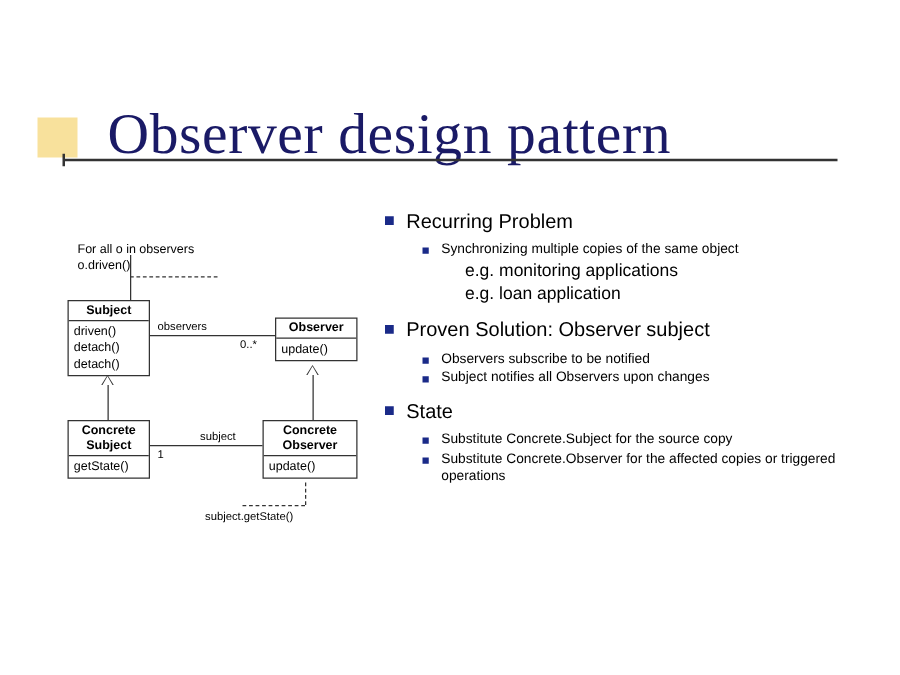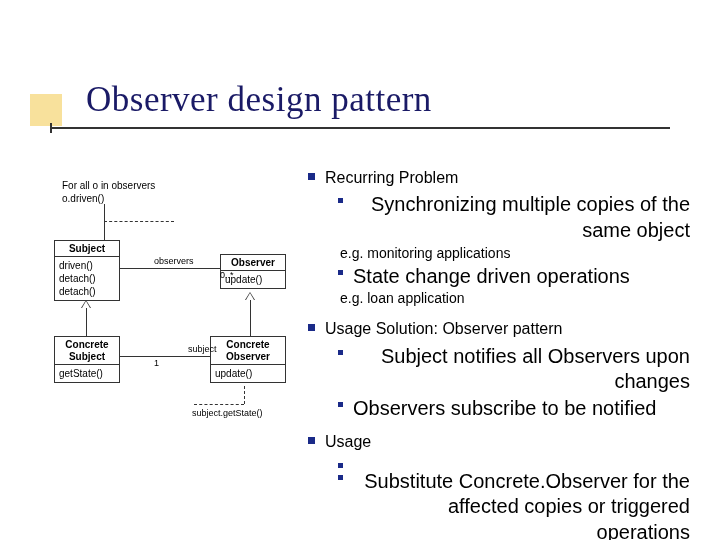--- a/index.html
+++ b/index.html
@@ -19,21 +19,21 @@
     width: 32px;
     height: 32px;
     background: #f3c94a;
     opacity: 0.55;
   }
   .title {
     position: absolute;
     left: 86px;
     top: 80px;
     font-family: "Times New Roman", Times, serif;
-    font-size: 35px;
+    font-size: 46px;
     font-weight: 400;
     color: #1a1a66;
     letter-spacing: 0.5px;
   }
   .hr-line {
     position: absolute;
     left: 52px;
     top: 127px;
     width: 618px;
     height: 0;
@@ -52,37 +52,37 @@
   .uml {
     position: absolute;
     left: 54px;
     top: 178px;
     width: 230px;
     height: 240px;
     font-family: Arial, sans-serif;
     font-size: 10px;
     color: #000;
   }
-  .uml .note-text { position:absolute; left:8px; top:2px; line-height:1.25; }
+  .uml .note-text { position:absolute; left:8px; top:16px; line-height:1.25; }
   .uml .note-vline { position:absolute; left:50px; top:26px; width:0; height:36px; border-left:1px solid #333; }
   .uml .note-conn { position:absolute; left:50px; top:43px; width:70px; height:0; border-top:1px dashed #333; }
 
   .uml .box { position:absolute; border:1px solid #333; background:#fff; text-align:left; }
   .uml .box .head { text-align:center; font-weight:bold; padding:2px 4px; border-bottom:1px solid #333; }
   .uml .box .body { padding:2px 4px; line-height:1.3; }
 
   .uml .subject { left:0; top:62px; width:66px; }
   .uml .observer { left:166px; top:76px; width:66px; }
   .uml .csubject { left:0; top:158px; width:66px; }
   .uml .cobserver { left:156px; top:158px; width:76px; }
 
   .uml .hline { position:absolute; border-top:1px solid #333; }
   .uml .vline { position:absolute; border-left:1px solid #333; }
 
-  .uml .lbl { position:absolute; font-size:9px;margin-left:28px; }
+  .uml .lbl { position:absolute; font-size:9px; }
 
   .uml .tri-up {
     position:absolute;
     width:0;height:0;
     border-left:5px solid transparent;
     border-right:5px solid transparent;
     border-bottom:8px solid #333;
   }
   .uml .tri-up::after{
     content:"";position:absolute;left:-4px;top:1px;width:0;height:0;
@@ -105,22 +105,22 @@
   .sq {
     flex:0 0 auto;
     width:7px; height:7px;
     background:#1a2a88;
     margin-right:10px;
     margin-top:5px;
   }
   .sq.sm { width:5px; height:5px; margin-top:6px; }
   .lvl1 { font-size:16px; margin-bottom:4px; }
   .lvl1 .sq { margin-left:0; }
-  .lvl2 { font-size:20px; margin-left:30px; margin-bottom:1px;text-align:right; }
-  .lvl3 { font-size:14px; margin-left:32px; margin-bottom:1px; }
+  .lvl2 { font-size:11px; margin-left:30px; margin-bottom:1px; }
+  .lvl3 { font-size:14px; margin-left:64px; margin-bottom:1px; }
   .gap { height:10px; }
 </style>
 </head>
 <body>
 
 <div class="accent-box"></div>
 <div class="title">Observer design pattern</div>
 <div class="hr-tick"></div>
 <div class="hr-line"></div>
 
@@ -196,50 +196,47 @@
   </div>
 
   <div class="row lvl2">
     <span class="sq sm"></span>
     <span>Synchronizing multiple copies of the same object</span>
   </div>
   <div class="row lvl3">
     <span>e.g. monitoring applications</span>
   </div>
 
-  <div class="row lvl2">
-    <span class="sq sm"></span>
-    <span>State change driven operations</span>
-  </div>
   <div class="row lvl3">
     <span>e.g. loan application</span>
   </div>
 
   <div class="gap"></div>
 
   <div class="row lvl1">
     <span class="sq"></span>
-    <span>Usage Solution: Observer pattern</span>
+    <span>Proven Solution: Observer subject</span>
+  </div>
+  <div class="row lvl2">
+    <span class="sq sm"></span>
+    <span>Observers subscribe to be notified</span>
   </div>
   <div class="row lvl2">
     <span class="sq sm"></span>
     <span>Subject notifies all Observers upon changes</span>
-  </div>
-  <div class="row lvl2">
-    <span class="sq sm"></span>
-    <span>Observers subscribe to be notified</span>
   </div>
 
   <div class="gap"></div>
 
   <div class="row lvl1">
     <span class="sq"></span>
-    <span>Usage</span>
-  </div>
-  <div class="row lvl2">
-    <span class="sq sm"></span>
+    <span>State</span>
+  </div>
+  <div class="row lvl2">
+    <span class="sq sm"></span>
+    <span>Substitute Concrete.Subject for the source copy</span>
   </div>
   <div class="row lvl2">
     <span class="sq sm"></span>
     <span>Substitute Concrete.Observer for the affected copies or triggered operations</span>
   </div>
 
 </div>
 
 </body></html>

